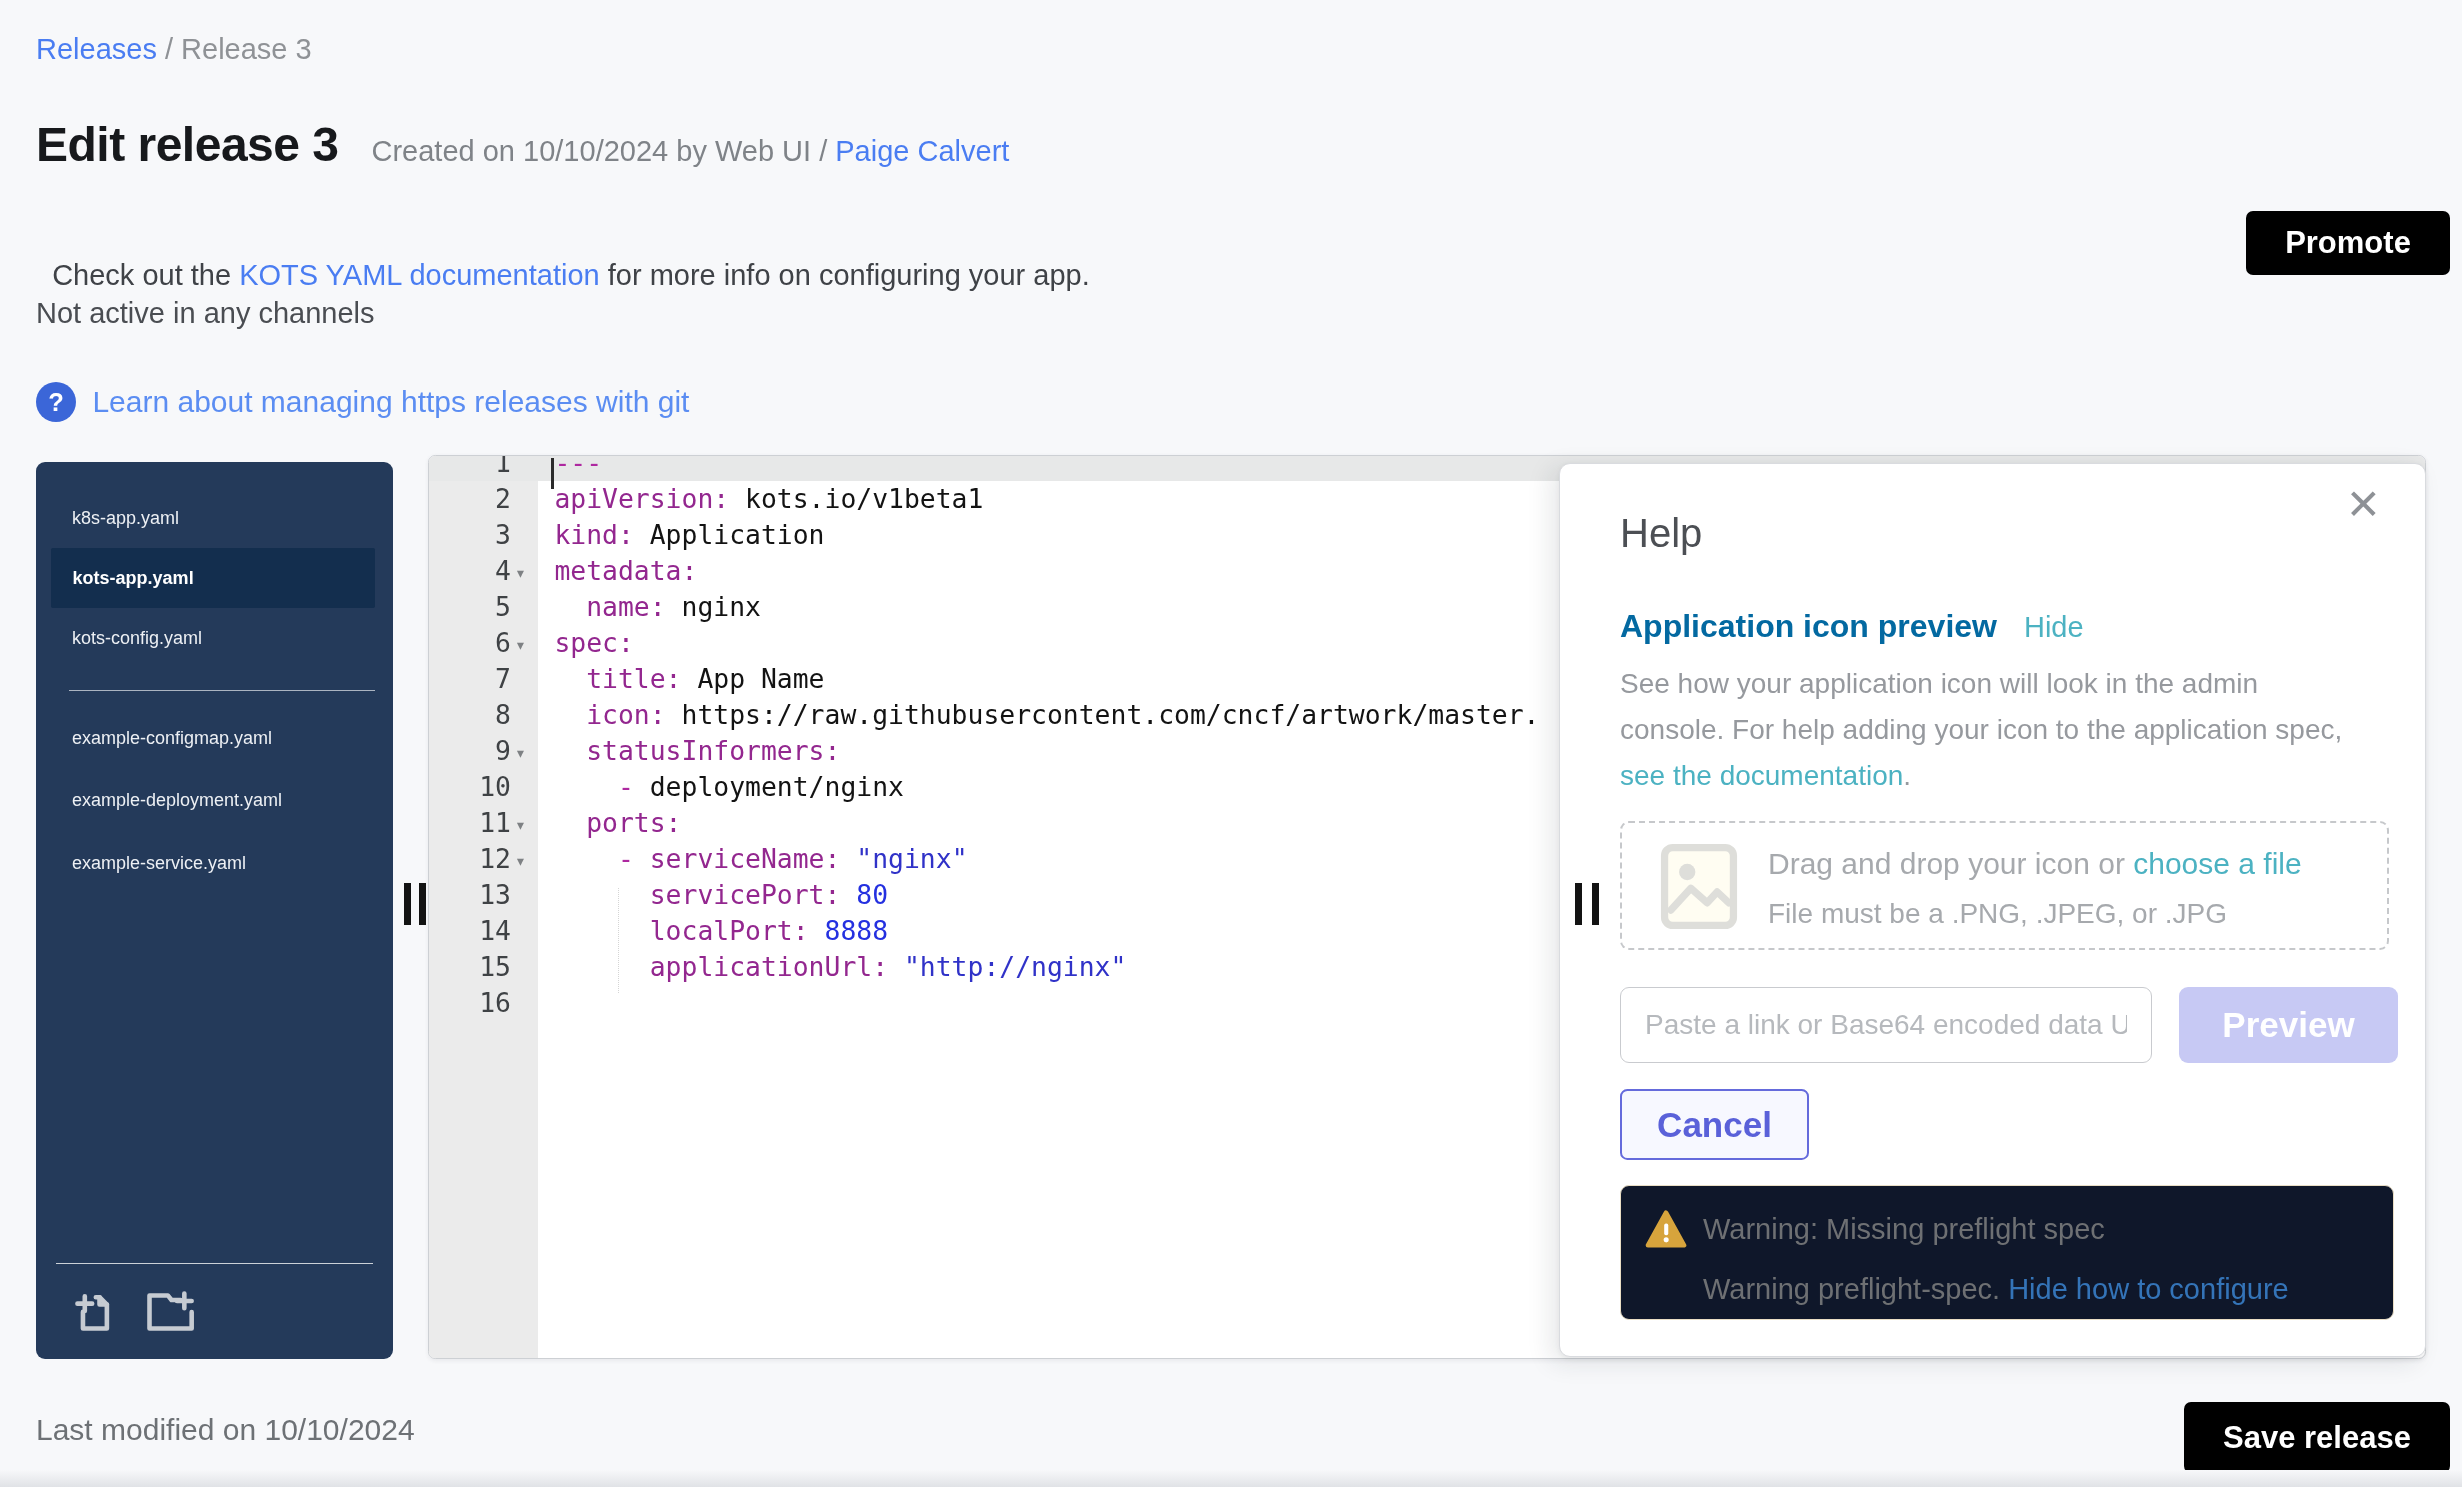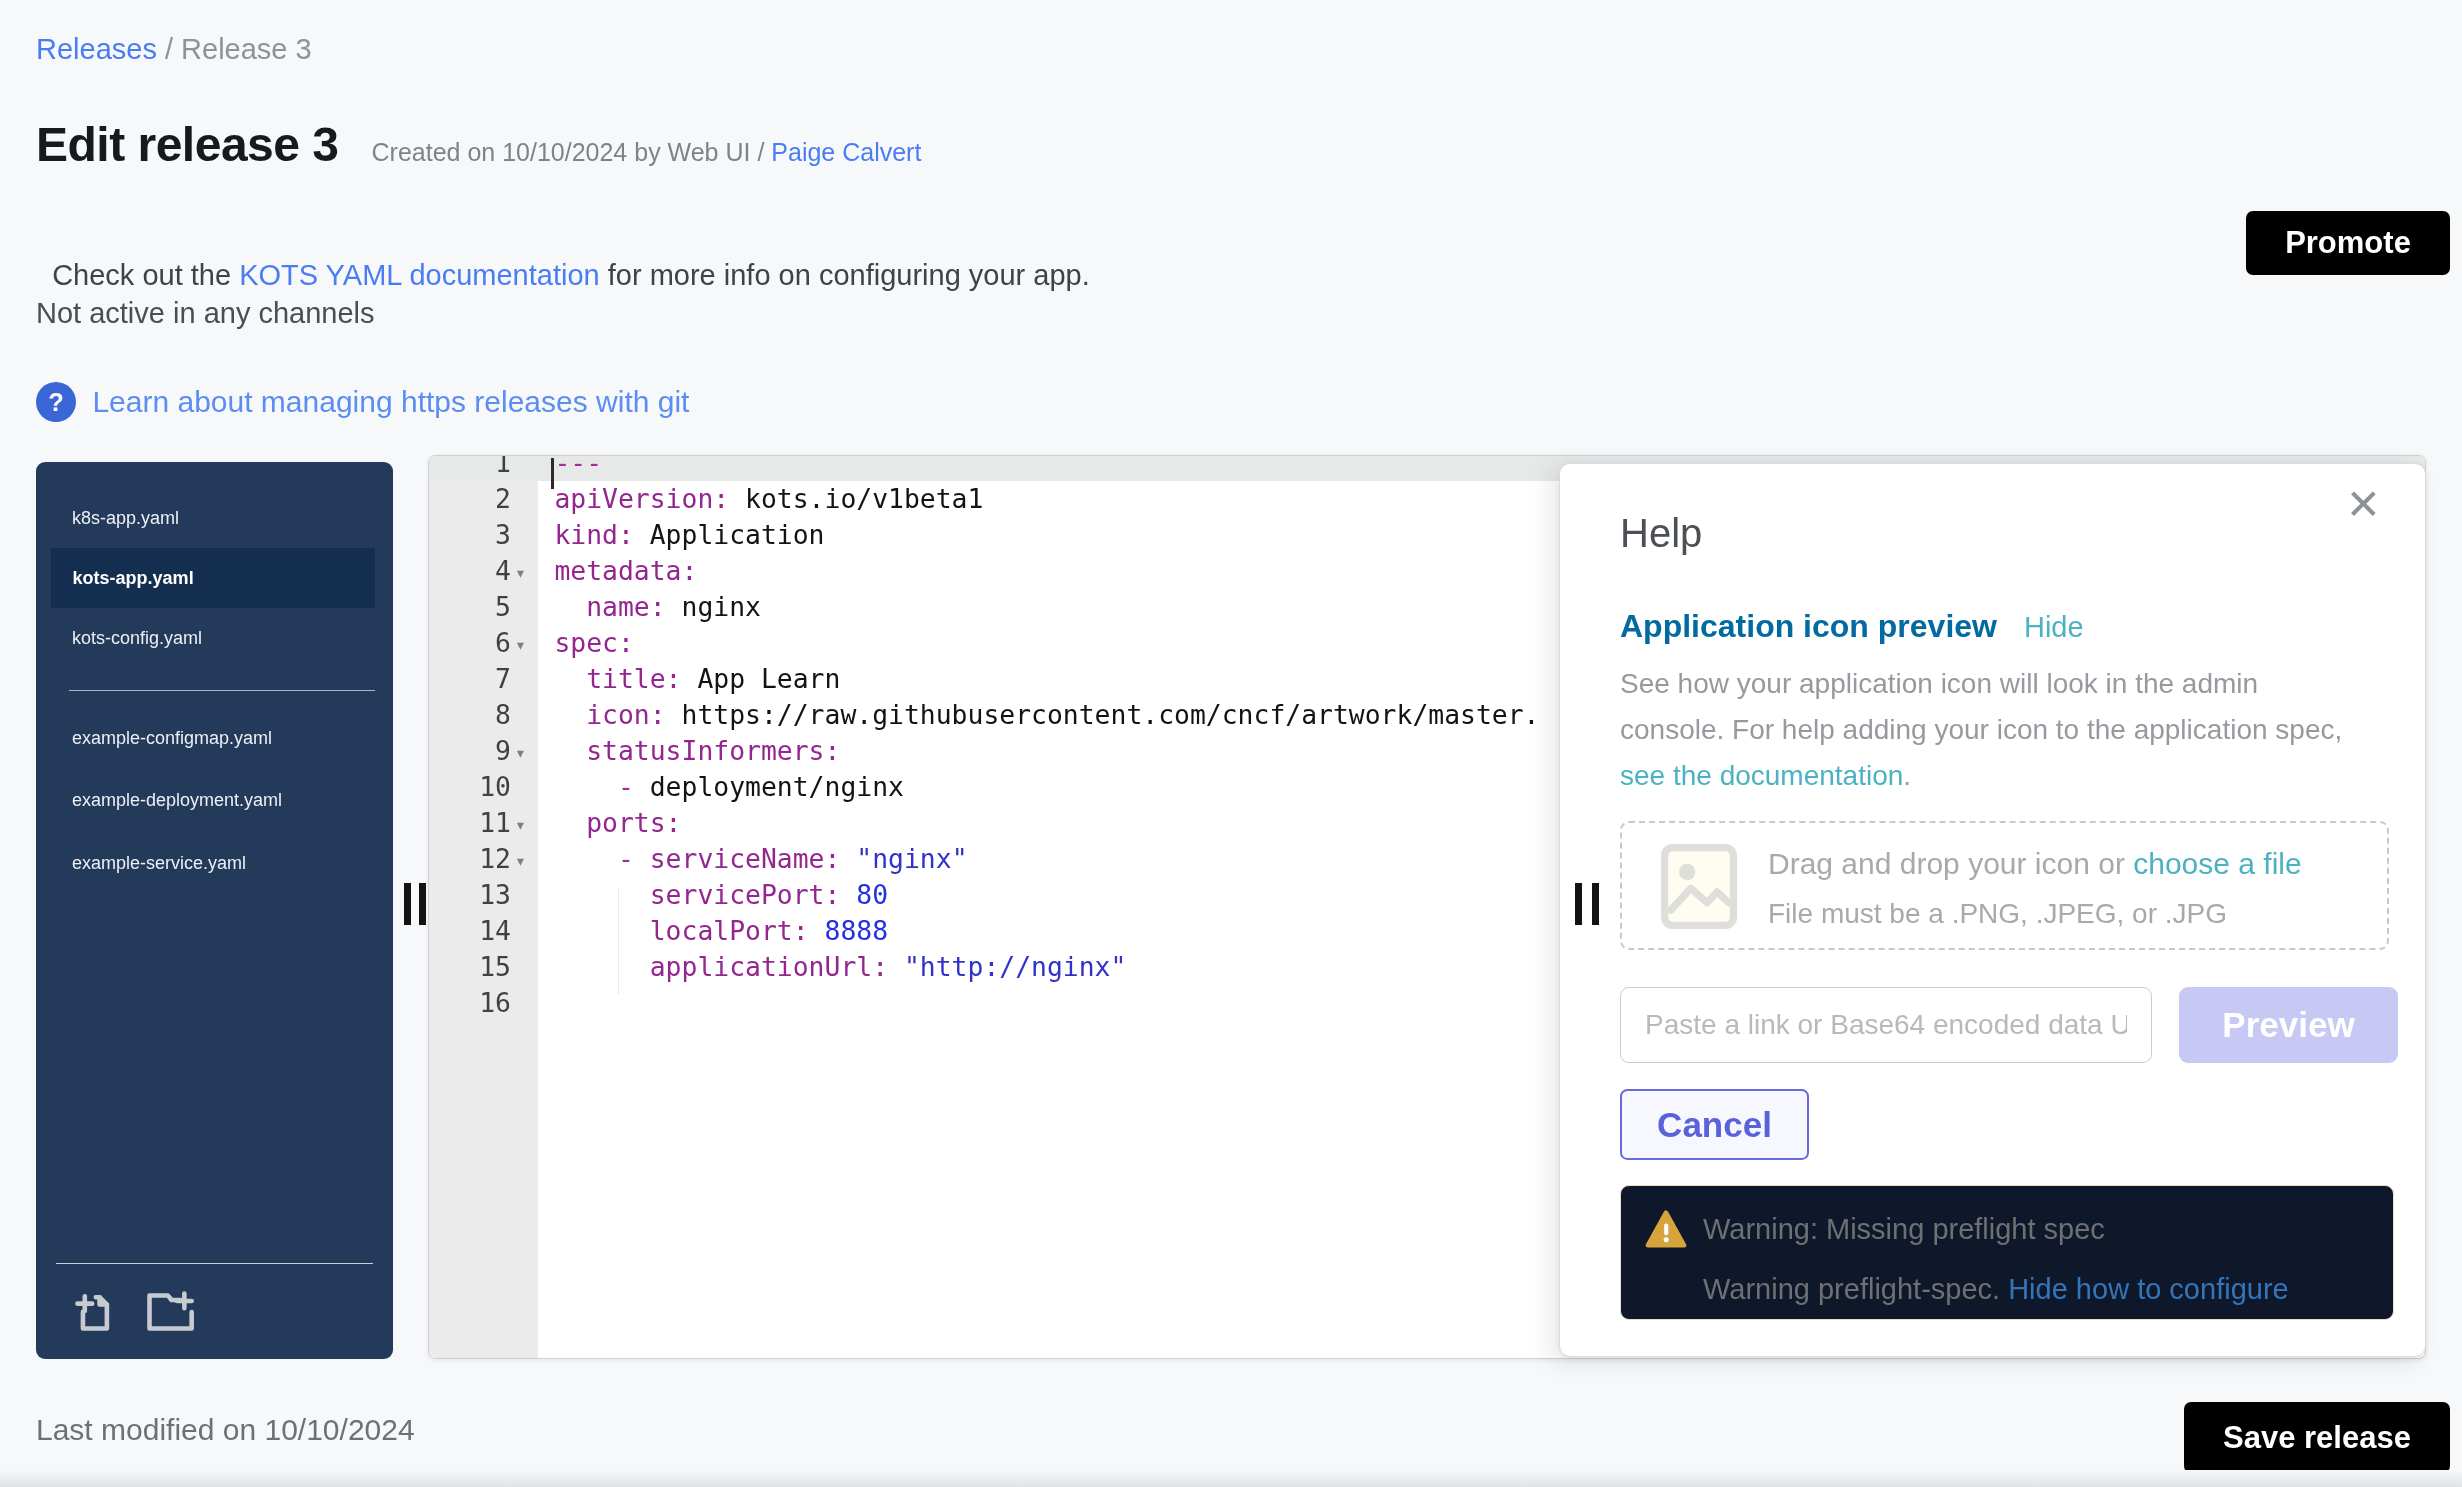--- a/index.html
+++ b/index.html
@@ -5,21 +5,21 @@
   html,body{margin:0;padding:0;width:2462px;height:1488px;overflow:hidden;
     background:#f7f8fa;font-family:"Liberation Sans",sans-serif;position:relative;}
   .abs{position:absolute;}
 
   
   .breadcrumb{left:36px;top:33px;font-size:29px;}
   .breadcrumb a{color:#4a7df2;text-decoration:none;cursor:pointer;}
   .breadcrumb .sep,.breadcrumb .cur{color:#8f9296;}
   .title-row{left:36px;top:117px;display:flex;align-items:baseline;gap:33px;}
   .page-title{font-size:48px;font-weight:700;color:#17191c;letter-spacing:-0.5px;}
-  .created{font-size:25px;color:#7f8388;white-space:pre;margin-top:12px;}
+  .created{font-size:29px;color:#7f8388;white-space:pre;margin-top:12px;}
   .created a{color:#4a7df2;text-decoration:none;}
   .doc-line{left:36px;top:226px;font-size:29px;color:#3f4247;white-space:pre;}
   .doc-line a{color:#4a7df2;text-decoration:none;}
   .channel-status{left:36px;top:297px;font-size:29px;color:#4a4d52;}
   .git-row{left:36px;top:382px;display:flex;align-items:center;gap:16.4px;}
   .q-icon{width:40px;height:40px;border-radius:50%;background:#3b66d8;color:#fff;
     font-size:25.5px;font-weight:700;display:flex;align-items:center;justify-content:center;}
   .git-link{font-size:30px;color:#5b8df2;text-decoration:none;}
   .btn-primary{background:#000000;color:#fff;border:none;border-radius:7px;
     font-size:31px;font-weight:700;font-family:"Liberation Sans",sans-serif;cursor:pointer;}
@@ -186,21 +186,21 @@
       <div class="code-row">
         <span class="gut">5</span>
         <span class="code"><span class="tk-plain">  </span><span class="tk-key">name:</span><span class="tk-plain"> nginx</span></span>
       </div>
       <div class="code-row">
         <span class="gut">6<span class="fold">▾</span></span>
         <span class="code"><span class="tk-key">spec:</span></span>
       </div>
       <div class="code-row">
         <span class="gut">7</span>
-        <span class="code"><span class="tk-plain">  </span><span class="tk-key">title:</span><span class="tk-plain"> App Learn</span></span>
+        <span class="code"><span class="tk-plain">  </span><span class="tk-key">title:</span><span class="tk-plain"> App Name</span></span>
       </div>
       <div class="code-row">
         <span class="gut">8</span>
         <span class="code"><span class="tk-plain">  </span><span class="tk-key">icon:</span><span class="tk-plain"> https://raw.githubusercontent.com/cncf/artwork/master.</span></span>
       </div>
       <div class="code-row">
         <span class="gut">9<span class="fold">▾</span></span>
         <span class="code"><span class="tk-plain">  </span><span class="tk-key">statusInformers:</span></span>
       </div>
       <div class="code-row">

